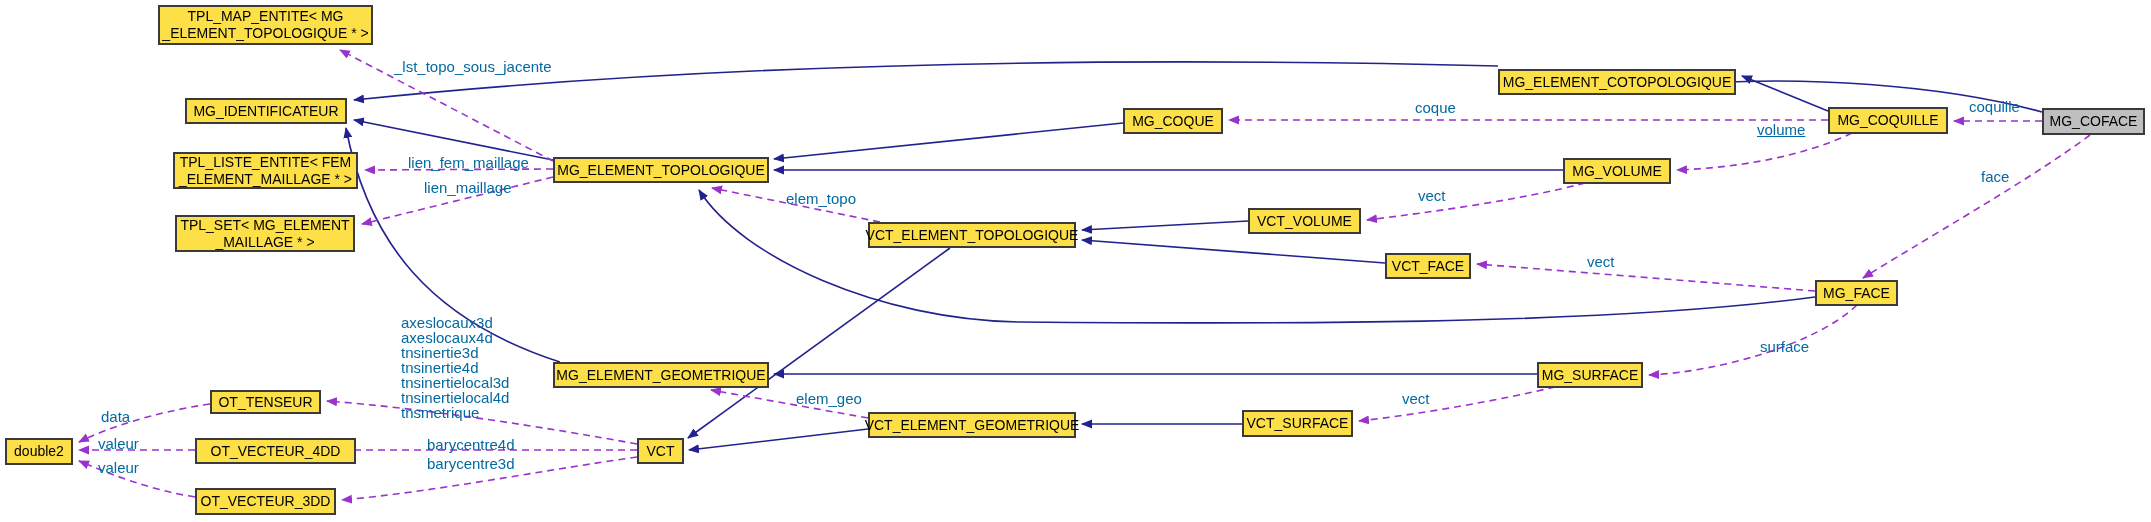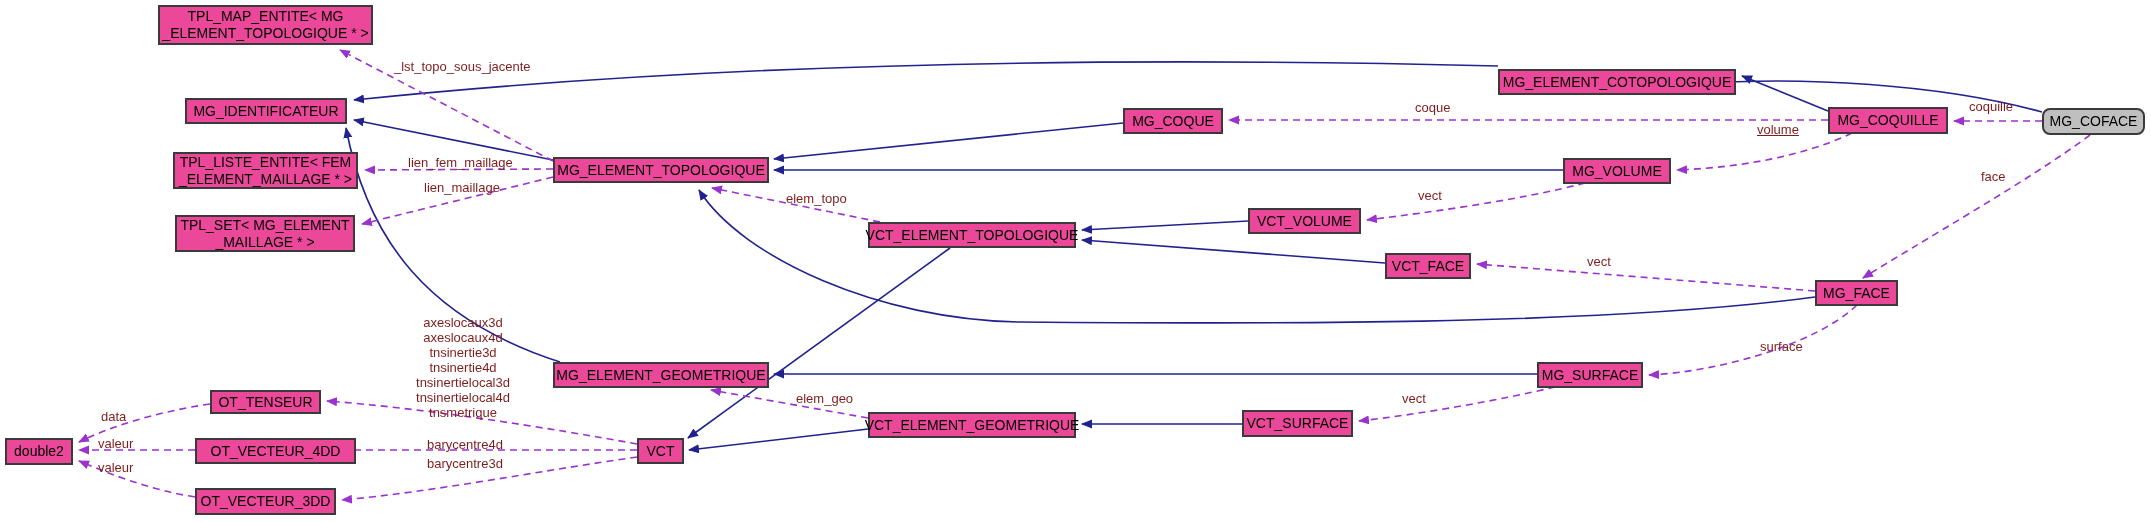--- a/index.html
+++ b/index.html
@@ -8,36 +8,36 @@
     width:2151px;height:522px;
     background:#ffffff;
     font-family:"Liberation Sans", sans-serif;
     overflow:hidden;
   }
   #edges{position:absolute;left:0;top:0;width:2151px;height:522px;}
   .node{
     position:absolute;
     box-sizing:border-box;
     border:2px solid #3a3a3a;
-    background:#ec4899;
+    background:#fde047;
     color:#000000;
     display:flex;flex-direction:column;align-items:center;justify-content:center;
     font-size:14px;line-height:17px;
     text-align:center;
     white-space:nowrap;
     cursor:pointer;
   }
-  .node.focus{background:#bfbfbf;border-radius:8px;}
+  .node.focus{background:#bfbfbf;}
   .elabel{
     position:absolute;
-    color:#7f1d1d;
-    font-size:13px;line-height:15px;
+    color:#0369a1;
+    font-size:15px;line-height:15px;
     white-space:nowrap;
   }
-  .elabel.stack{text-align:center;width:124px;}
+  .elabel.stack{text-align:left;width:124px;}
 </style>
 </head>
 <body>
 
 <div id="canvas">
 
   <svg id="edges" viewBox="0 0 2151 522" xmlns="http://www.w3.org/2000/svg">
     <defs>
       <marker id="arrN" markerWidth="12" markerHeight="10" refX="10" refY="4.5" orient="auto" markerUnits="userSpaceOnUse">
         <path d="M0,0 L11,4.5 L0,9 z" fill="#22228e"></path>

